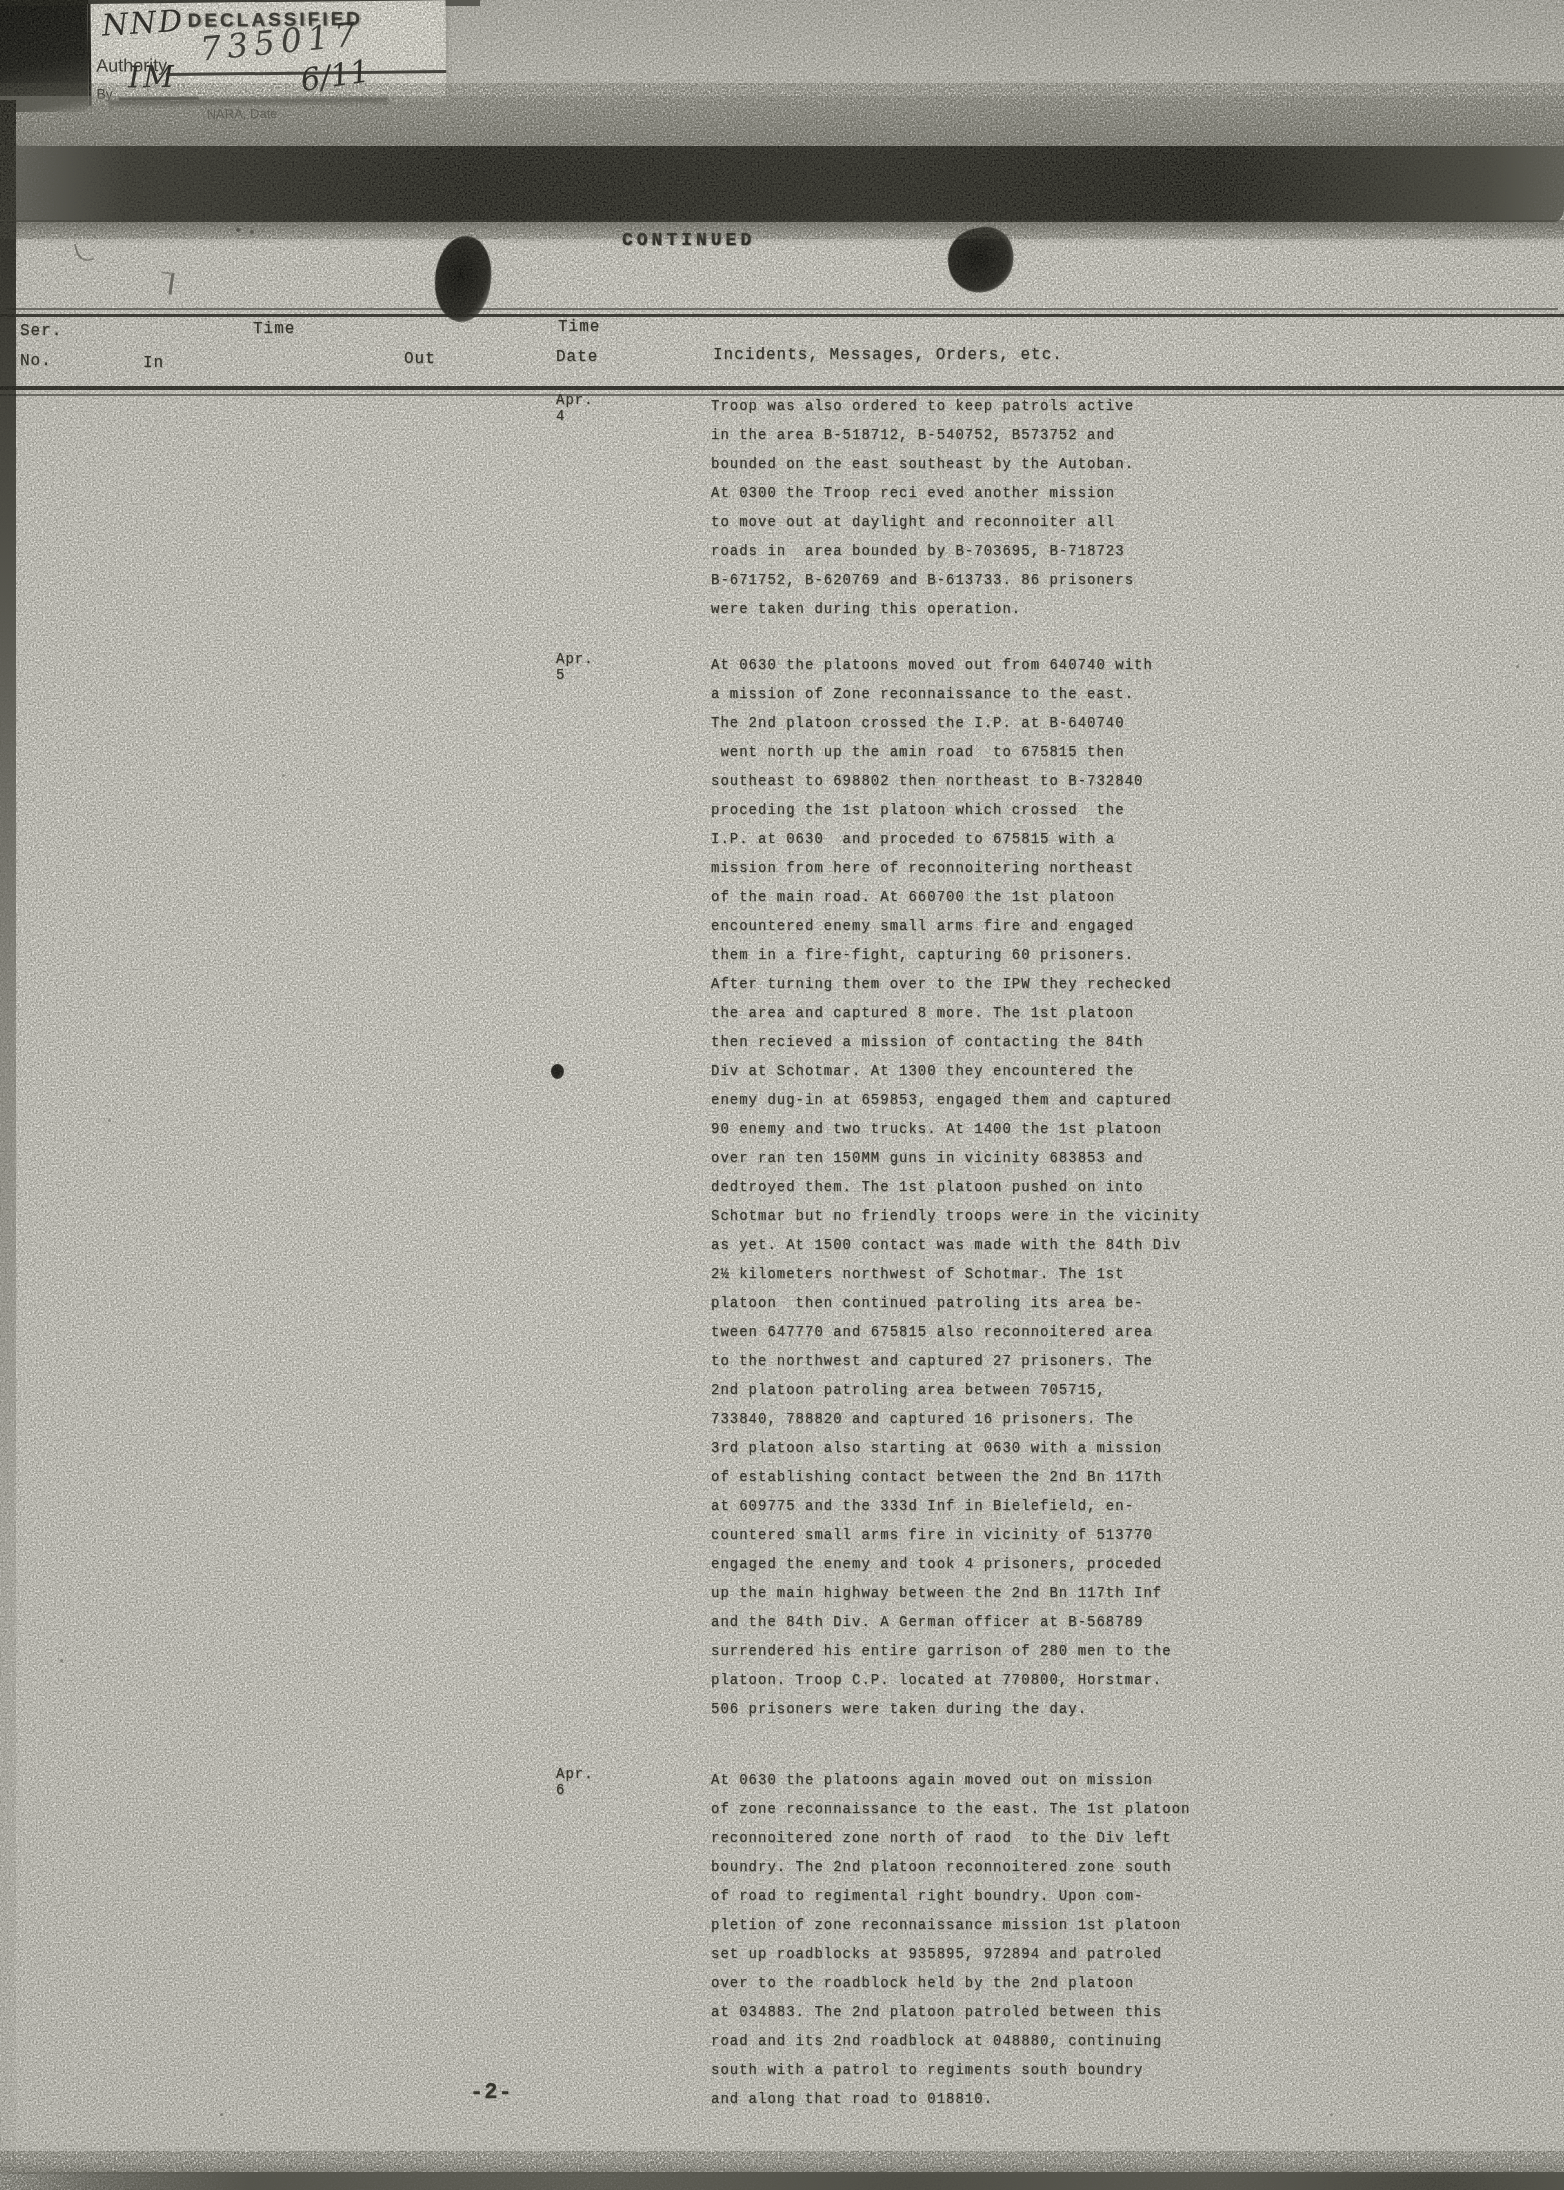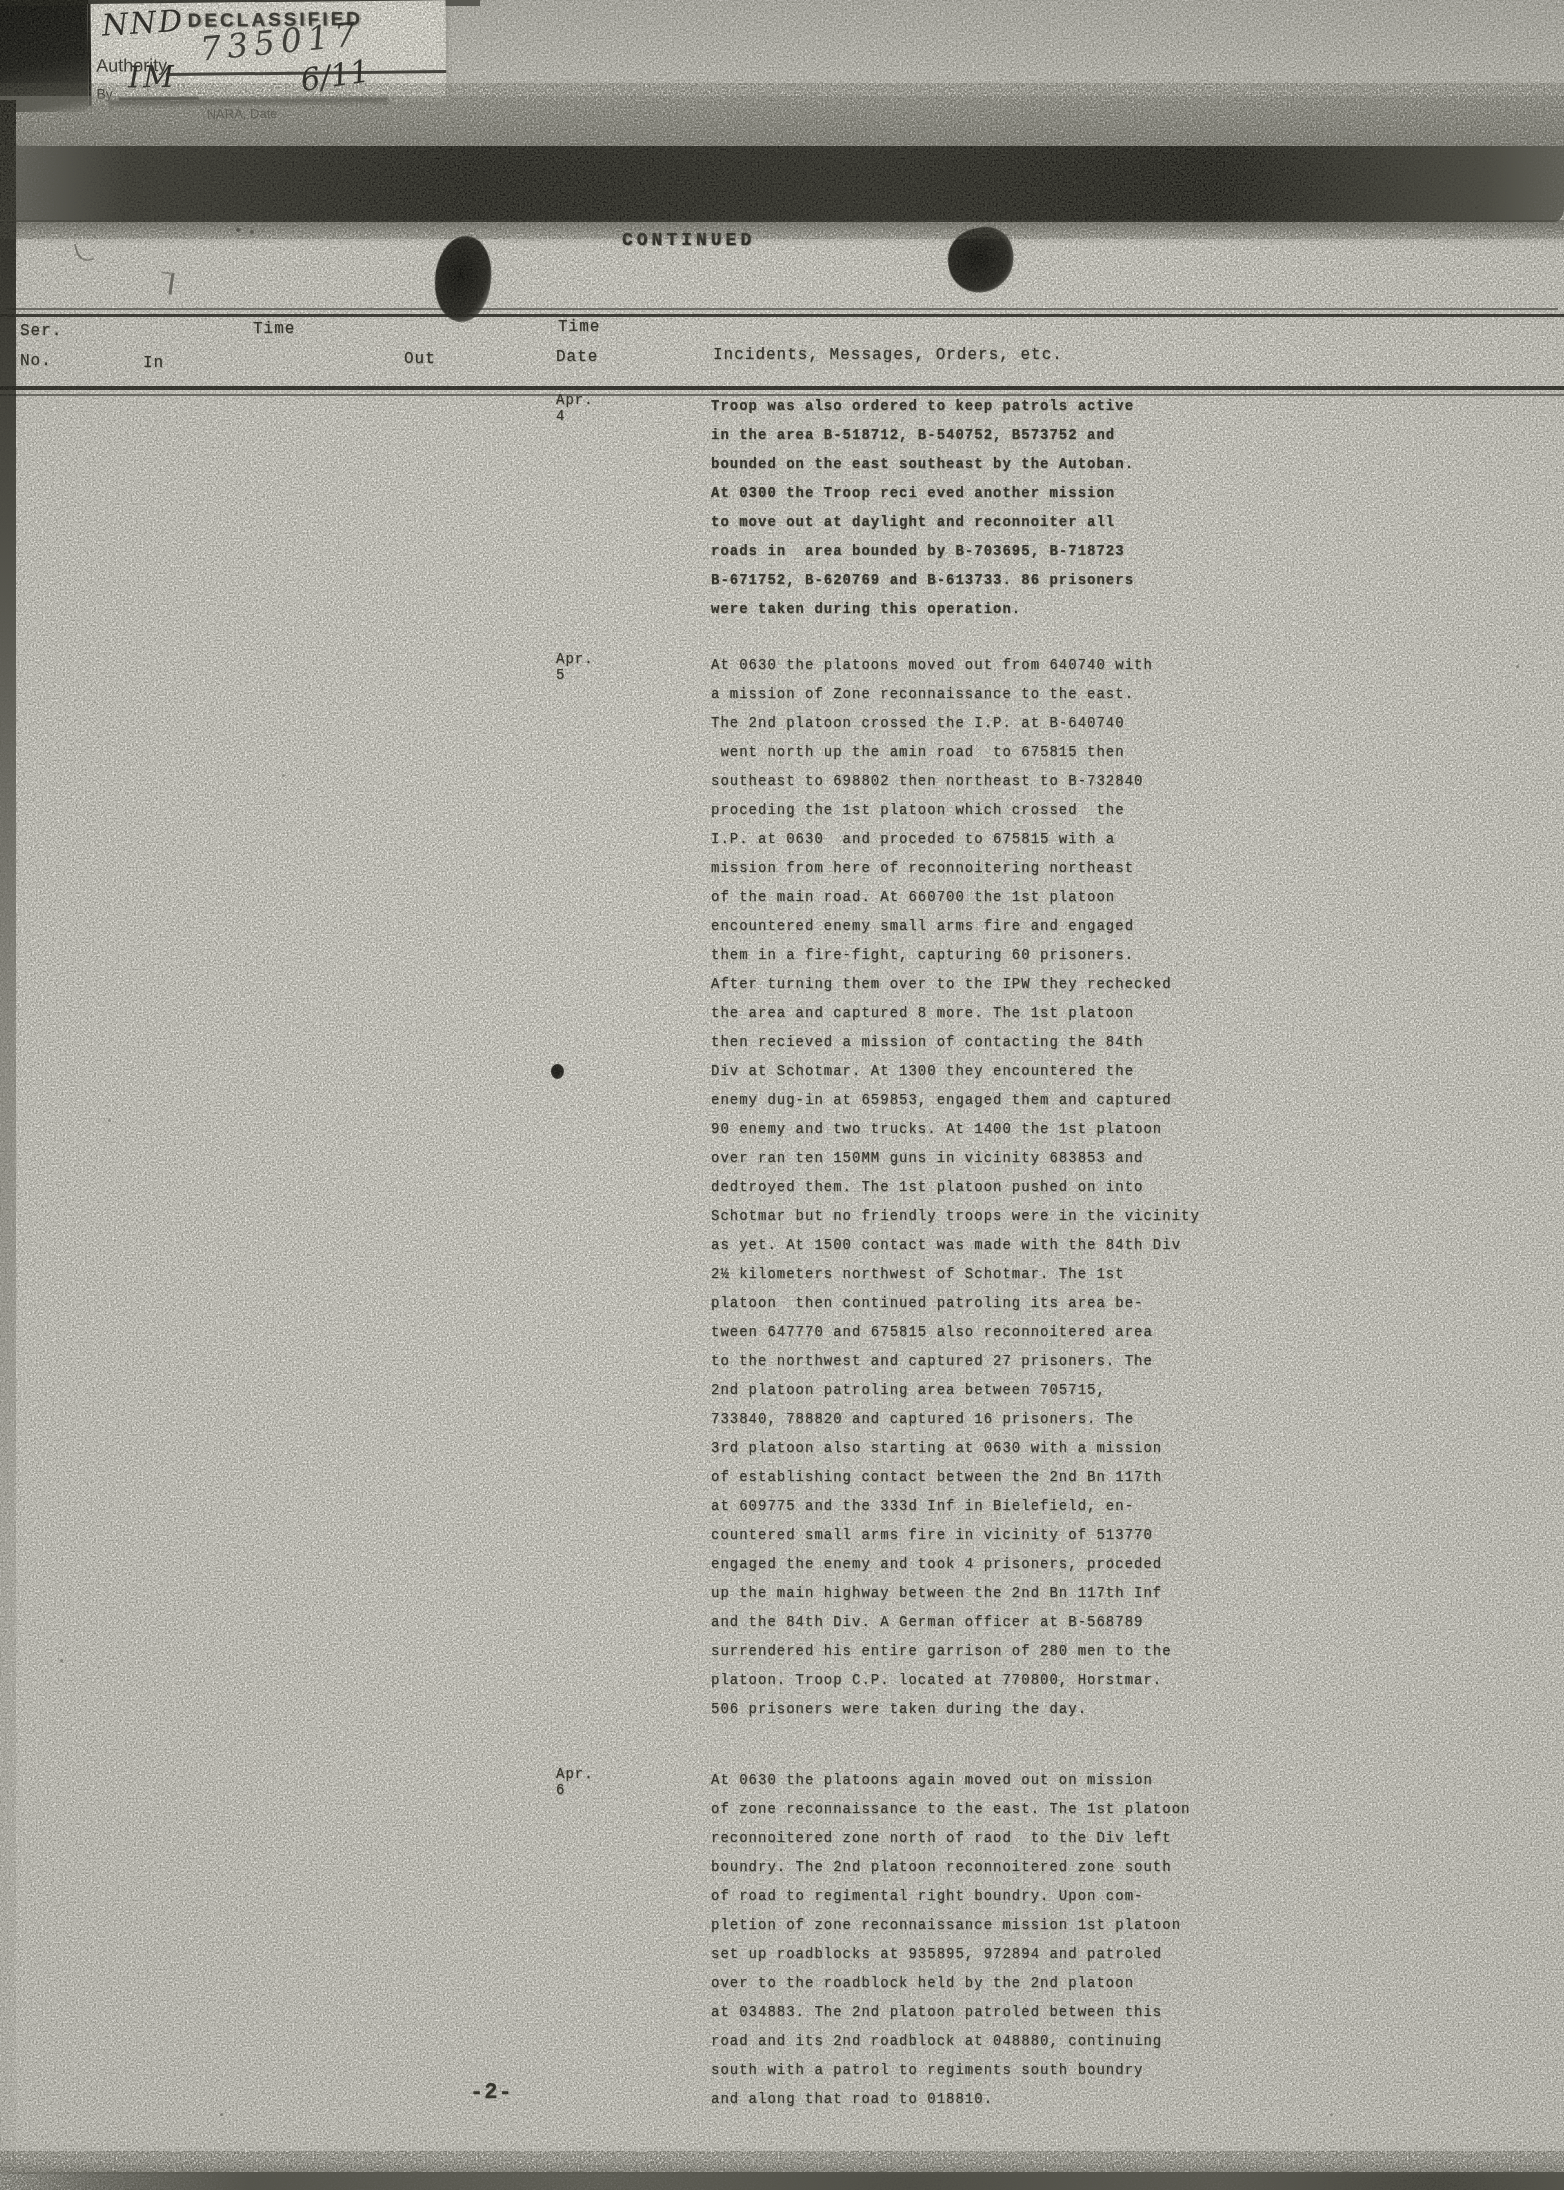--- a/index.html
+++ b/index.html
@@ -107,21 +107,21 @@
     <span class="abs typed hdr" style="left:143px;top:354px;">In</span>
     <span class="abs typed hdr" style="left:404px;top:350px;">Out</span>
     <span class="abs typed hdr" style="left:558px;top:318px;">Time</span>
     <span class="abs typed hdr" style="left:556px;top:348px;">Date</span>
     <span class="abs typed hdr" style="left:713px;top:346px;text-align:center;">Incidents, Messages, Orders, etc.</span>
   </div>
 
   <div>
     <div class="abs" style="left:0;top:392px;">
       <span class="abs typed" style="left:556px;top:0;">Apr. 4</span>
-      <div class="abs typed lines" style="left:711px;top:0;font-weight:bold;">Troop was also ordered to keep patrols active
+      <div class="abs typed lines" style="left:711px;top:0;">Troop was also ordered to keep patrols active
 in the area B-518712, B-540752, B573752 and
 bounded on the east southeast by the Autoban.
 At 0300 the Troop reci eved another mission
 to move out at daylight and reconnoiter all
 roads in  area bounded by B-703695, B-718723
 B-671752, B-620769 and B-613733. 86 prisoners
 were taken during this operation.</div>
     </div>
     <div class="abs" style="left:0;top:651px;">
       <span class="abs typed" style="left:556px;top:0;">Apr. 5</span>

